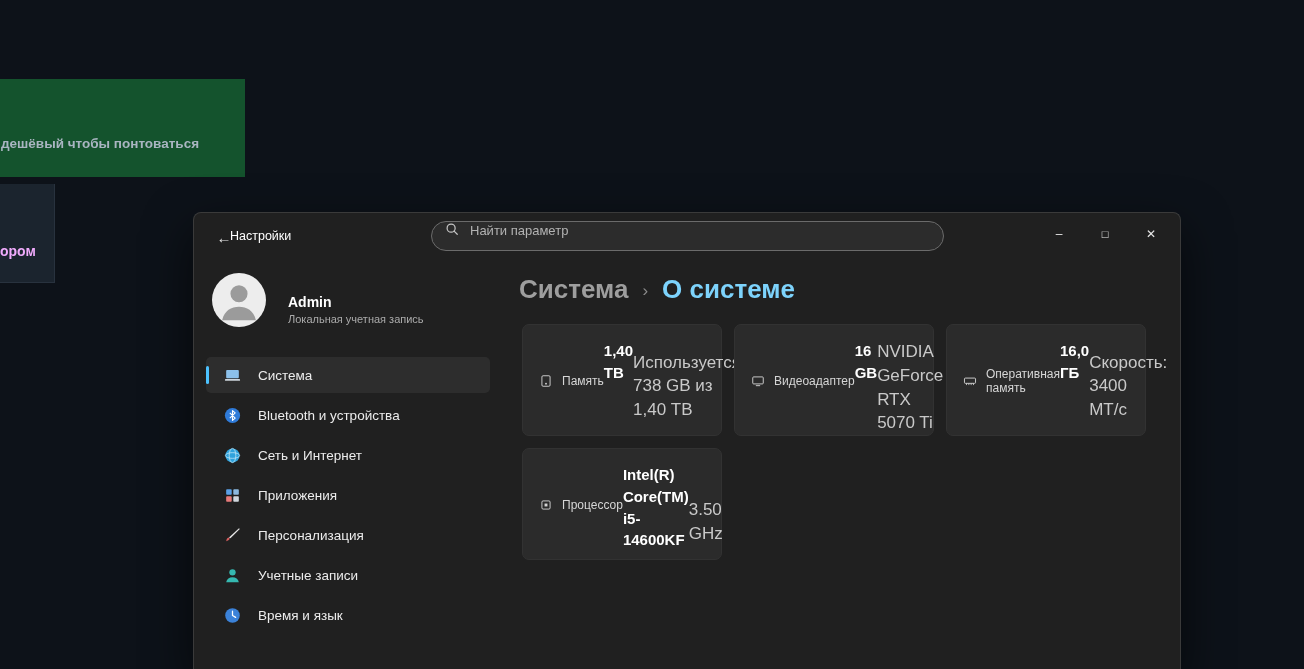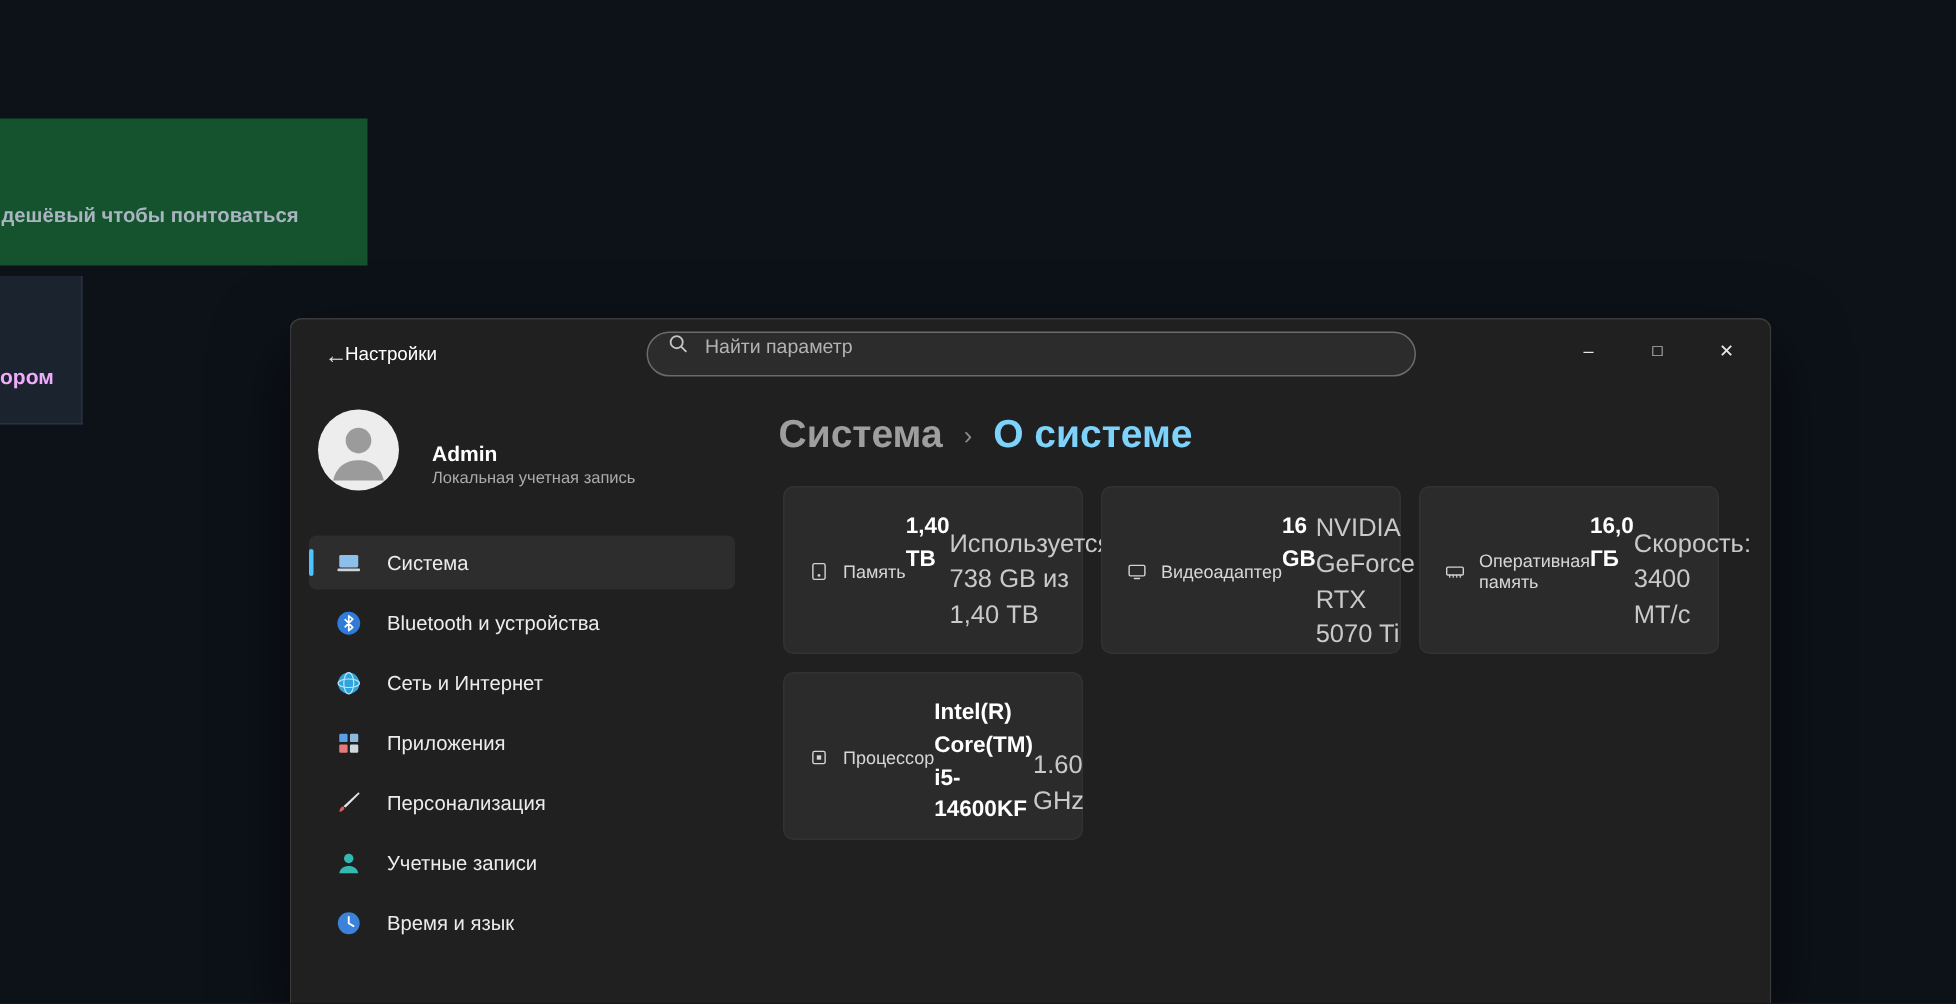--- a/index.html
+++ b/index.html
@@ -265,19 +265,19 @@
 
       <div class="card">
         <div class="card-head">
           <svg width="14" height="14" viewBox="0 0 24 24">
             <rect x="5" y="5" width="14" height="14" rx="2" fill="none" stroke="#d4d4d4" stroke-width="1.6"></rect>
             <rect x="9.5" y="9.5" width="5" height="5" fill="#d4d4d4"></rect>
           </svg>
           <span>Процессор</span>
         </div>
         <div class="card-value">Intel(R) Core(TM) i5-14600KF</div>
-        <div class="card-detail">1.60 GHz</div>
+        <div class="card-detail">3.50 GHz</div>
       </div>
 
     </div>
   </div>
 
 </div>
 
 </body></html>

